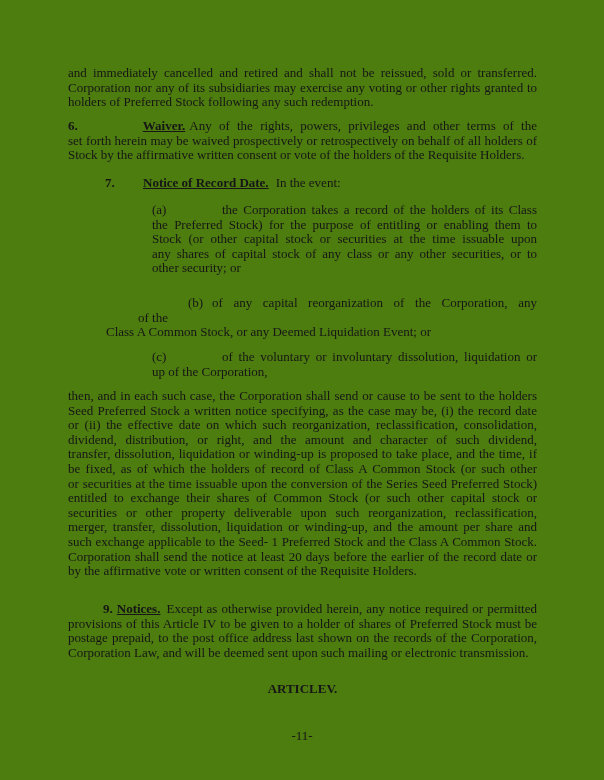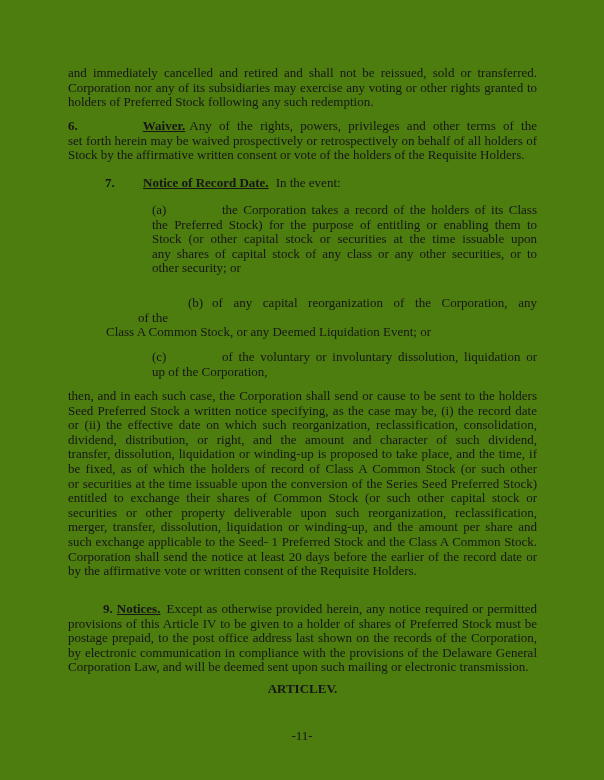--- a/index.html
+++ b/index.html
@@ -99,21 +99,20 @@
     <div class="line j">merger, transfer, dissolution, liquidation or winding-up, and the amount per share and character of</div>
     <div class="line j">such exchange applicable to the Seed- 1 Preferred Stock and the Class A Common Stock.  The</div>
     <div class="line j">Corporation shall send the notice at least 20 days before the earlier of the record date or effective</div>
     <div class="line">by the affirmative vote or written consent of the Requisite Holders.</div>
   </div>
 
   <div class="block" style="top:602px;">
     <div class="line j"><span class="ind35"></span><span class="b">9.</span><span class="bu rest">Notices.</span><span class="rest2">Except as otherwise provided herein, any notice required or permitted by the</span></div>
     <div class="line j">provisions of this Article IV to be given to a holder of shares of Preferred Stock must be mailed,</div>
     <div class="line j">postage prepaid, to the post office address last shown on the records of the Corporation, or given</div>
-    <div class="line j">by electronic communication in compliance with the provisions of the Delaware General</div>
     <div class="line">Corporation Law, and will be deemed sent upon such mailing or electronic transmission.</div>
   </div>
 
   <div class="block center" style="top:682px;">
     <div class="line b">ARTICLEV.</div>
   </div>
 
   <div class="block center" style="top:729px;left:0;width:604px;">
     <div class="line">-11-</div>
   </div>

